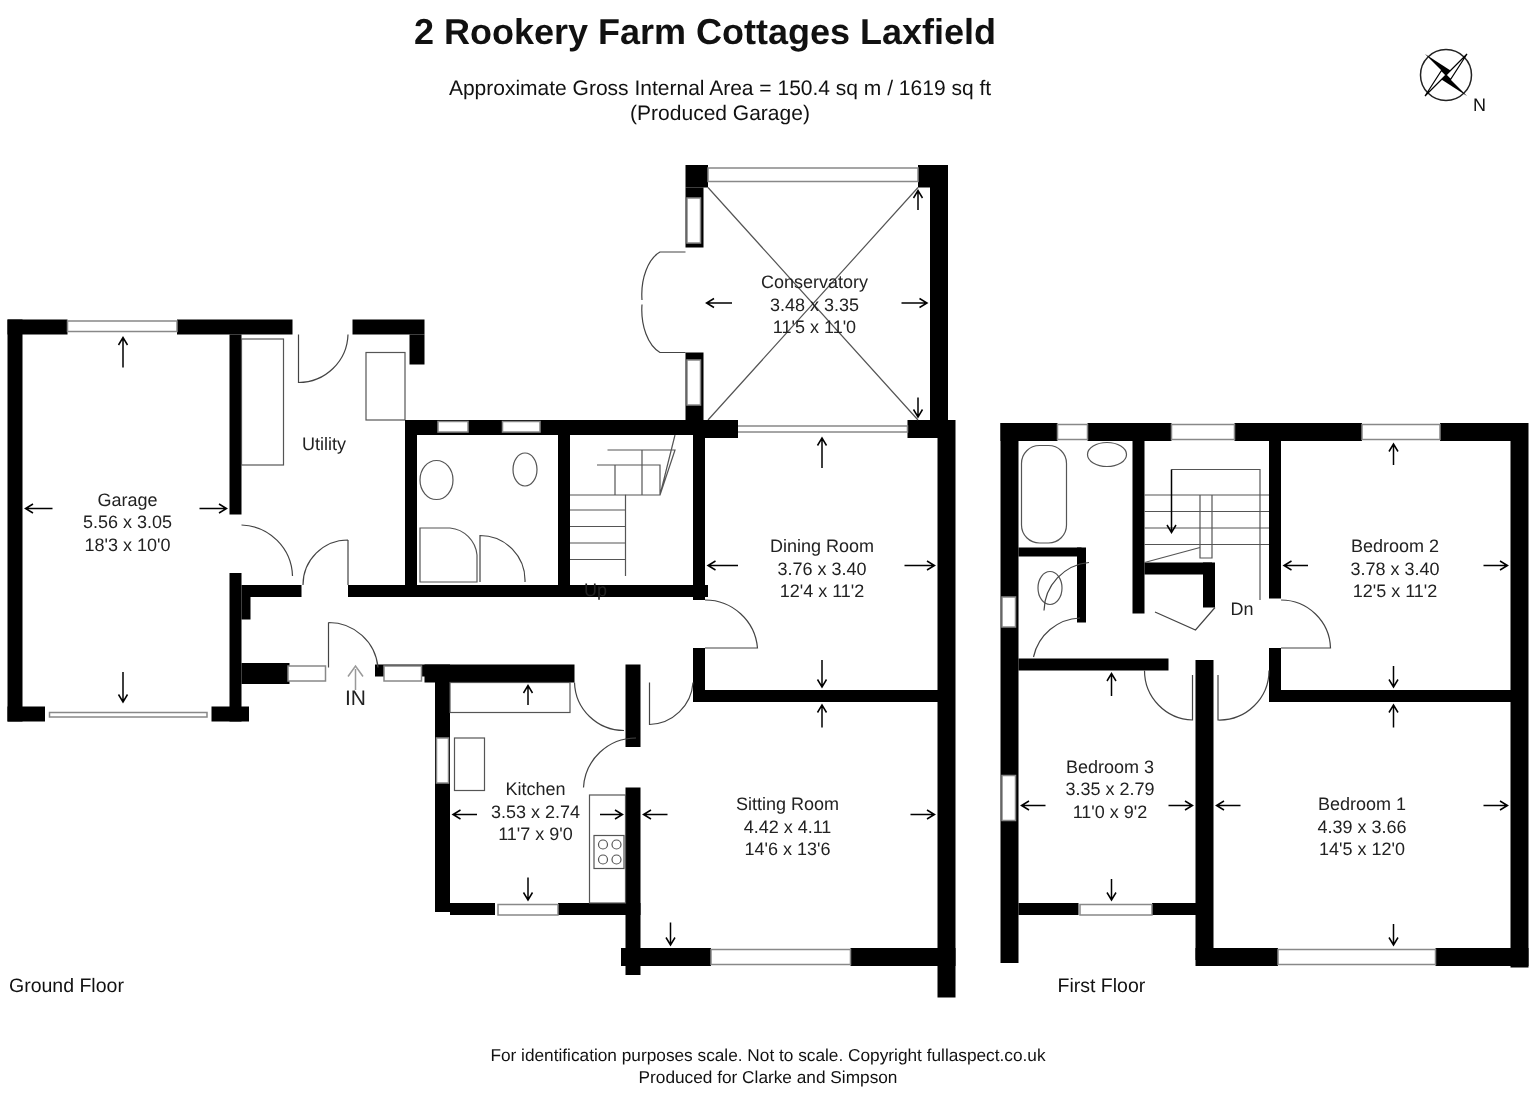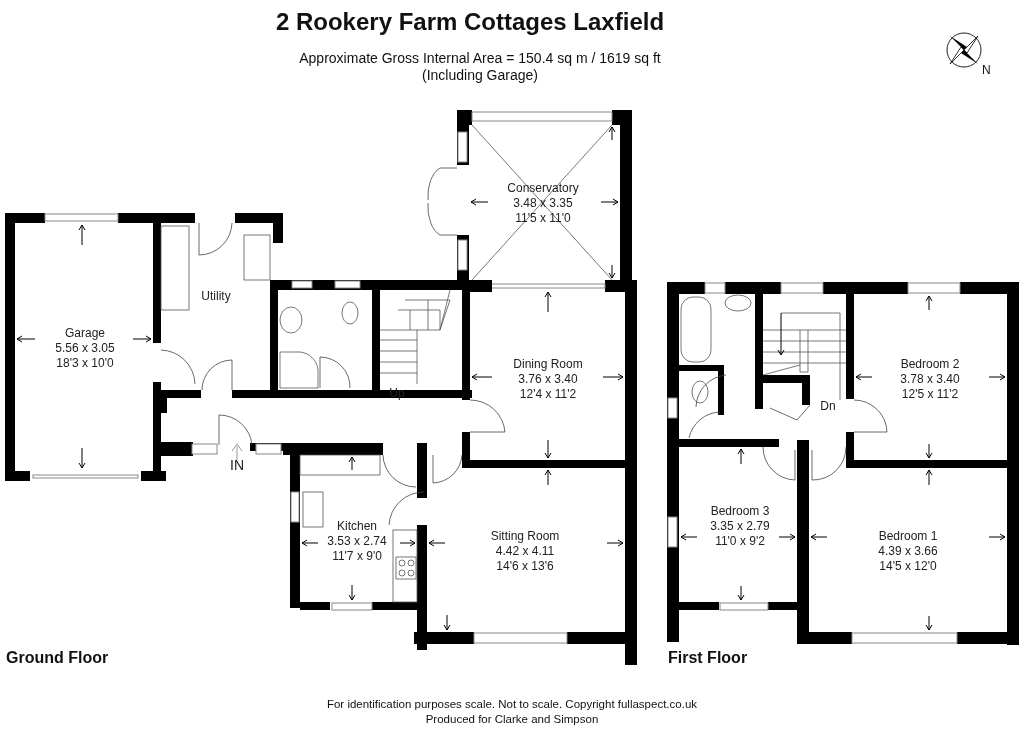--- a/index.html
+++ b/index.html
@@ -1,37 +1,37 @@
 <!DOCTYPE html>
 <html><head>
 <meta charset="utf-8">
 <style>
   html, body { margin: 0; padding: 0; background: #ffffff; }
   body { width: 1024px; height: 743px; position: relative; overflow: hidden; font-family: "Liberation Sans", sans-serif; color: #111; }
   .title { position: absolute; left: 0; width: 940px; top: 8px; text-align: center; font-size: 24px; font-weight: bold; }
   .subtitle { position: absolute; left: 0; width: 960px; top: 50px; text-align: center; font-size: 14px; line-height: 17px; }
-  .floor-label { position: absolute; top: 649px; font-size: 16px; font-weight: bold; }
+  .floor-label { position: absolute; top: 649px; font-size: 13px; font-weight: normal; }
   .footer { position: absolute; left: 0; width: 1024px; top: 697px; text-align: center; font-size: 11.5px; line-height: 15px; }
   svg.plan { position: absolute; left: 0; top: 0; }
   .room-label { font-family: "Liberation Sans", sans-serif; font-size: 12px; fill: #222; text-anchor: middle; }
   .wall { fill: #000; }
   .win { fill: #fff; stroke: #888; stroke-width: 1; }
   .thin { fill: none; stroke: #555; stroke-width: 0.8; }
   .door { fill: none; stroke: #444; stroke-width: 0.8; }
   .arrow { stroke: #000; stroke-width: 1; fill: none; }
   .compass { position: absolute; left: 944px; top: 30px; }
   .compass-n { position: absolute; left: 982px; top: 63px; font-size: 12px; }
 </style>
 </head>
 <body>
 
 <div class="title">2 Rookery Farm Cottages Laxfield</div>
 <div class="subtitle">
   <div>Approximate Gross Internal Area = 150.4 sq m / 1619 sq ft</div>
-  <div>(Including Garage)</div>
+  <div>(Produced Garage)</div>
 </div>
 
 <svg class="compass" width="40" height="40" viewBox="0 0 40 40">
   <circle cx="20" cy="20" r="17" fill="none" stroke="#222" stroke-width="1"></circle>
   <polygon points="20,20 6,6 23,17" fill="#000"></polygon>
   <polygon points="20,20 34,6 23,23" fill="#fff" stroke="#000" stroke-width="0.8"></polygon>
   <polygon points="20,20 34,34 17,23" fill="#000"></polygon>
   <polygon points="20,20 6,34 17,17" fill="#fff" stroke="#000" stroke-width="0.8"></polygon>
 </svg>
 <div class="compass-n">N</div>
@@ -260,18 +260,18 @@
       <path class="arrow" d="M795,537 L779,537 M790,534 L795,537 L790,540"></path>
       <path class="arrow" d="M811,537 L827,537 M816,534 L811,537 L816,540"></path>
       <path class="arrow" d="M1005,537 L989,537 M1000,534 L1005,537 L1000,540"></path>
       <path class="arrow" d="M929,470 L929,485 M926,475 L929,470 L932,475"></path>
       <path class="arrow" d="M929,630 L929,616 M926,625 L929,630 L932,625"></path>
     </g>
   </g>
 </svg>
 
 <div class="floor-label" style="left:6px">Ground Floor</div>
-<div class="floor-label" style="left:668px">First Floor</div>
+<div class="floor-label" style="left:705px">First Floor</div>
 
 <div class="footer">
   <div>For identification purposes scale. Not to scale. Copyright fullaspect.co.uk</div>
   <div>Produced for Clarke and Simpson</div>
 </div>
 
 </body></html>

